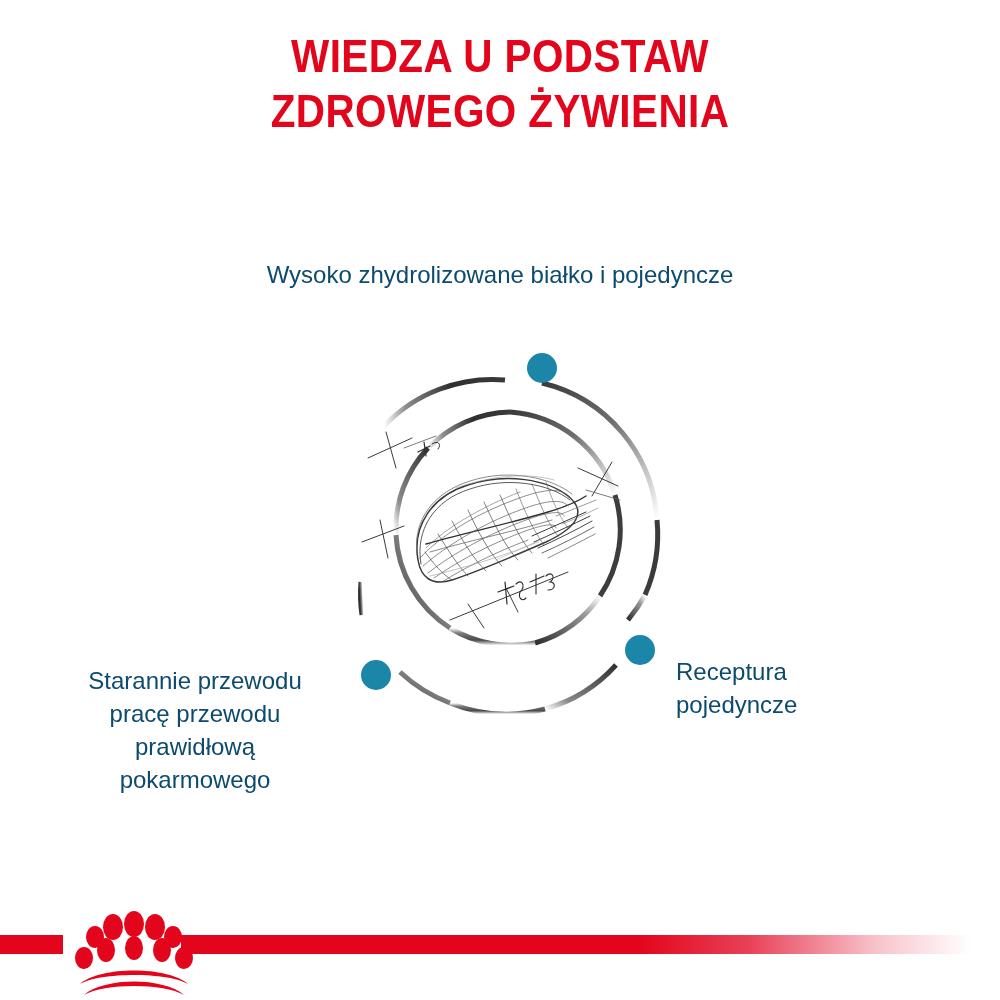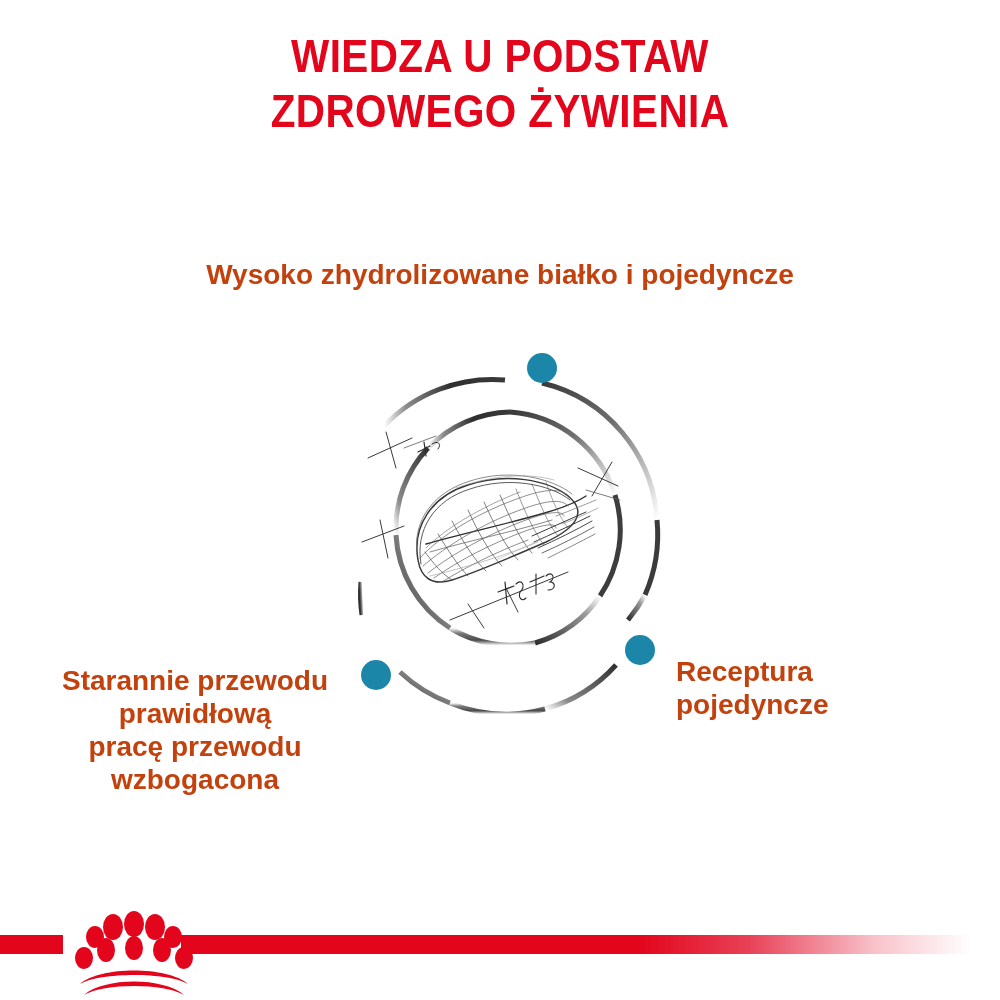--- a/index.html
+++ b/index.html
@@ -32,24 +32,24 @@
     letter-spacing: 0.5px;
     transform: scaleX(0.86);
     transform-origin: 50% 0;
     white-space: nowrap;
   }
   .headline .hl-line { display: block; }
 
   
   .callout {
     position: absolute;
-    font-size: 28px;
+    font-size: 24px;
     line-height: 33px;
-    color: #c2410c;
-    font-weight: bold;
+    color: #0c4a6e;
+    font-weight: normal;
   }
   .callout .cl { display: block; }
 
   #callout-top {
     left: 190px;
     top: 258px;
     width: 620px;
     text-align: center;
   }
   #callout-left {
@@ -92,23 +92,23 @@
   <span class="hl-line">WIEDZA U PODSTAW</span>
   <span class="hl-line">ZDROWEGO ŻYWIENIA</span>
 </div>
 
 <div class="callout" id="callout-top">
   <span class="cl">Wysoko zhydrolizowane białko i pojedyncze</span>
 </div>
 
 <div class="callout" id="callout-left">
   <span class="cl">Starannie przewodu</span>
+  <span class="cl">pracę przewodu</span>
   <span class="cl">prawidłową</span>
-  <span class="cl">pracę przewodu</span>
-  <span class="cl">wzbogacona</span>
+  <span class="cl">pokarmowego</span>
 </div>
 
 <div class="callout" id="callout-right">
   <span class="cl">Receptura</span>
   <span class="cl">pojedyncze</span>
 </div>
 
 <div id="diagram">
 <svg width="420" height="420" viewBox="0 0 420 420" xmlns="http://www.w3.org/2000/svg">
   <defs>

